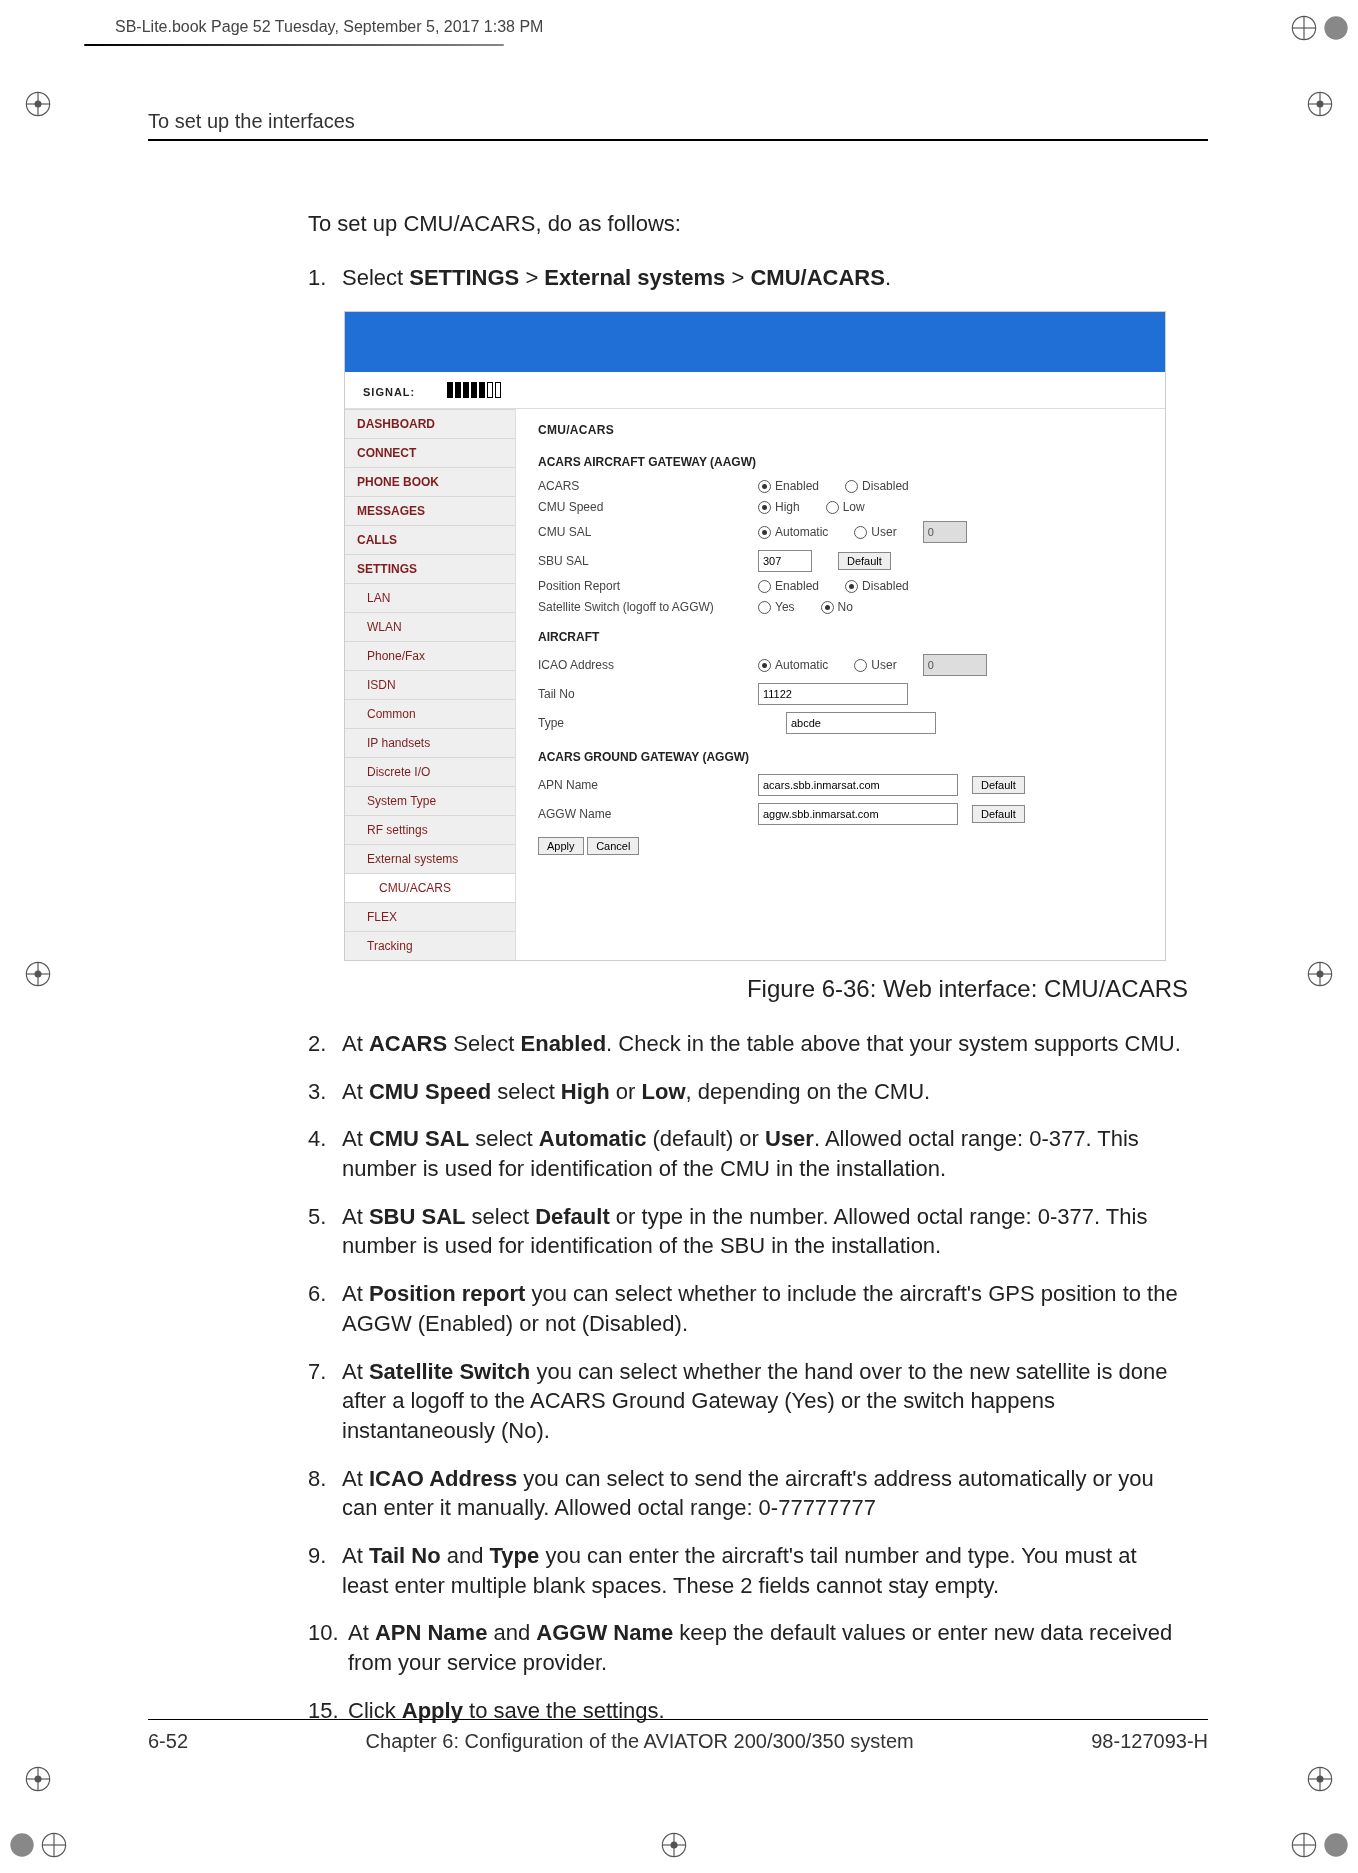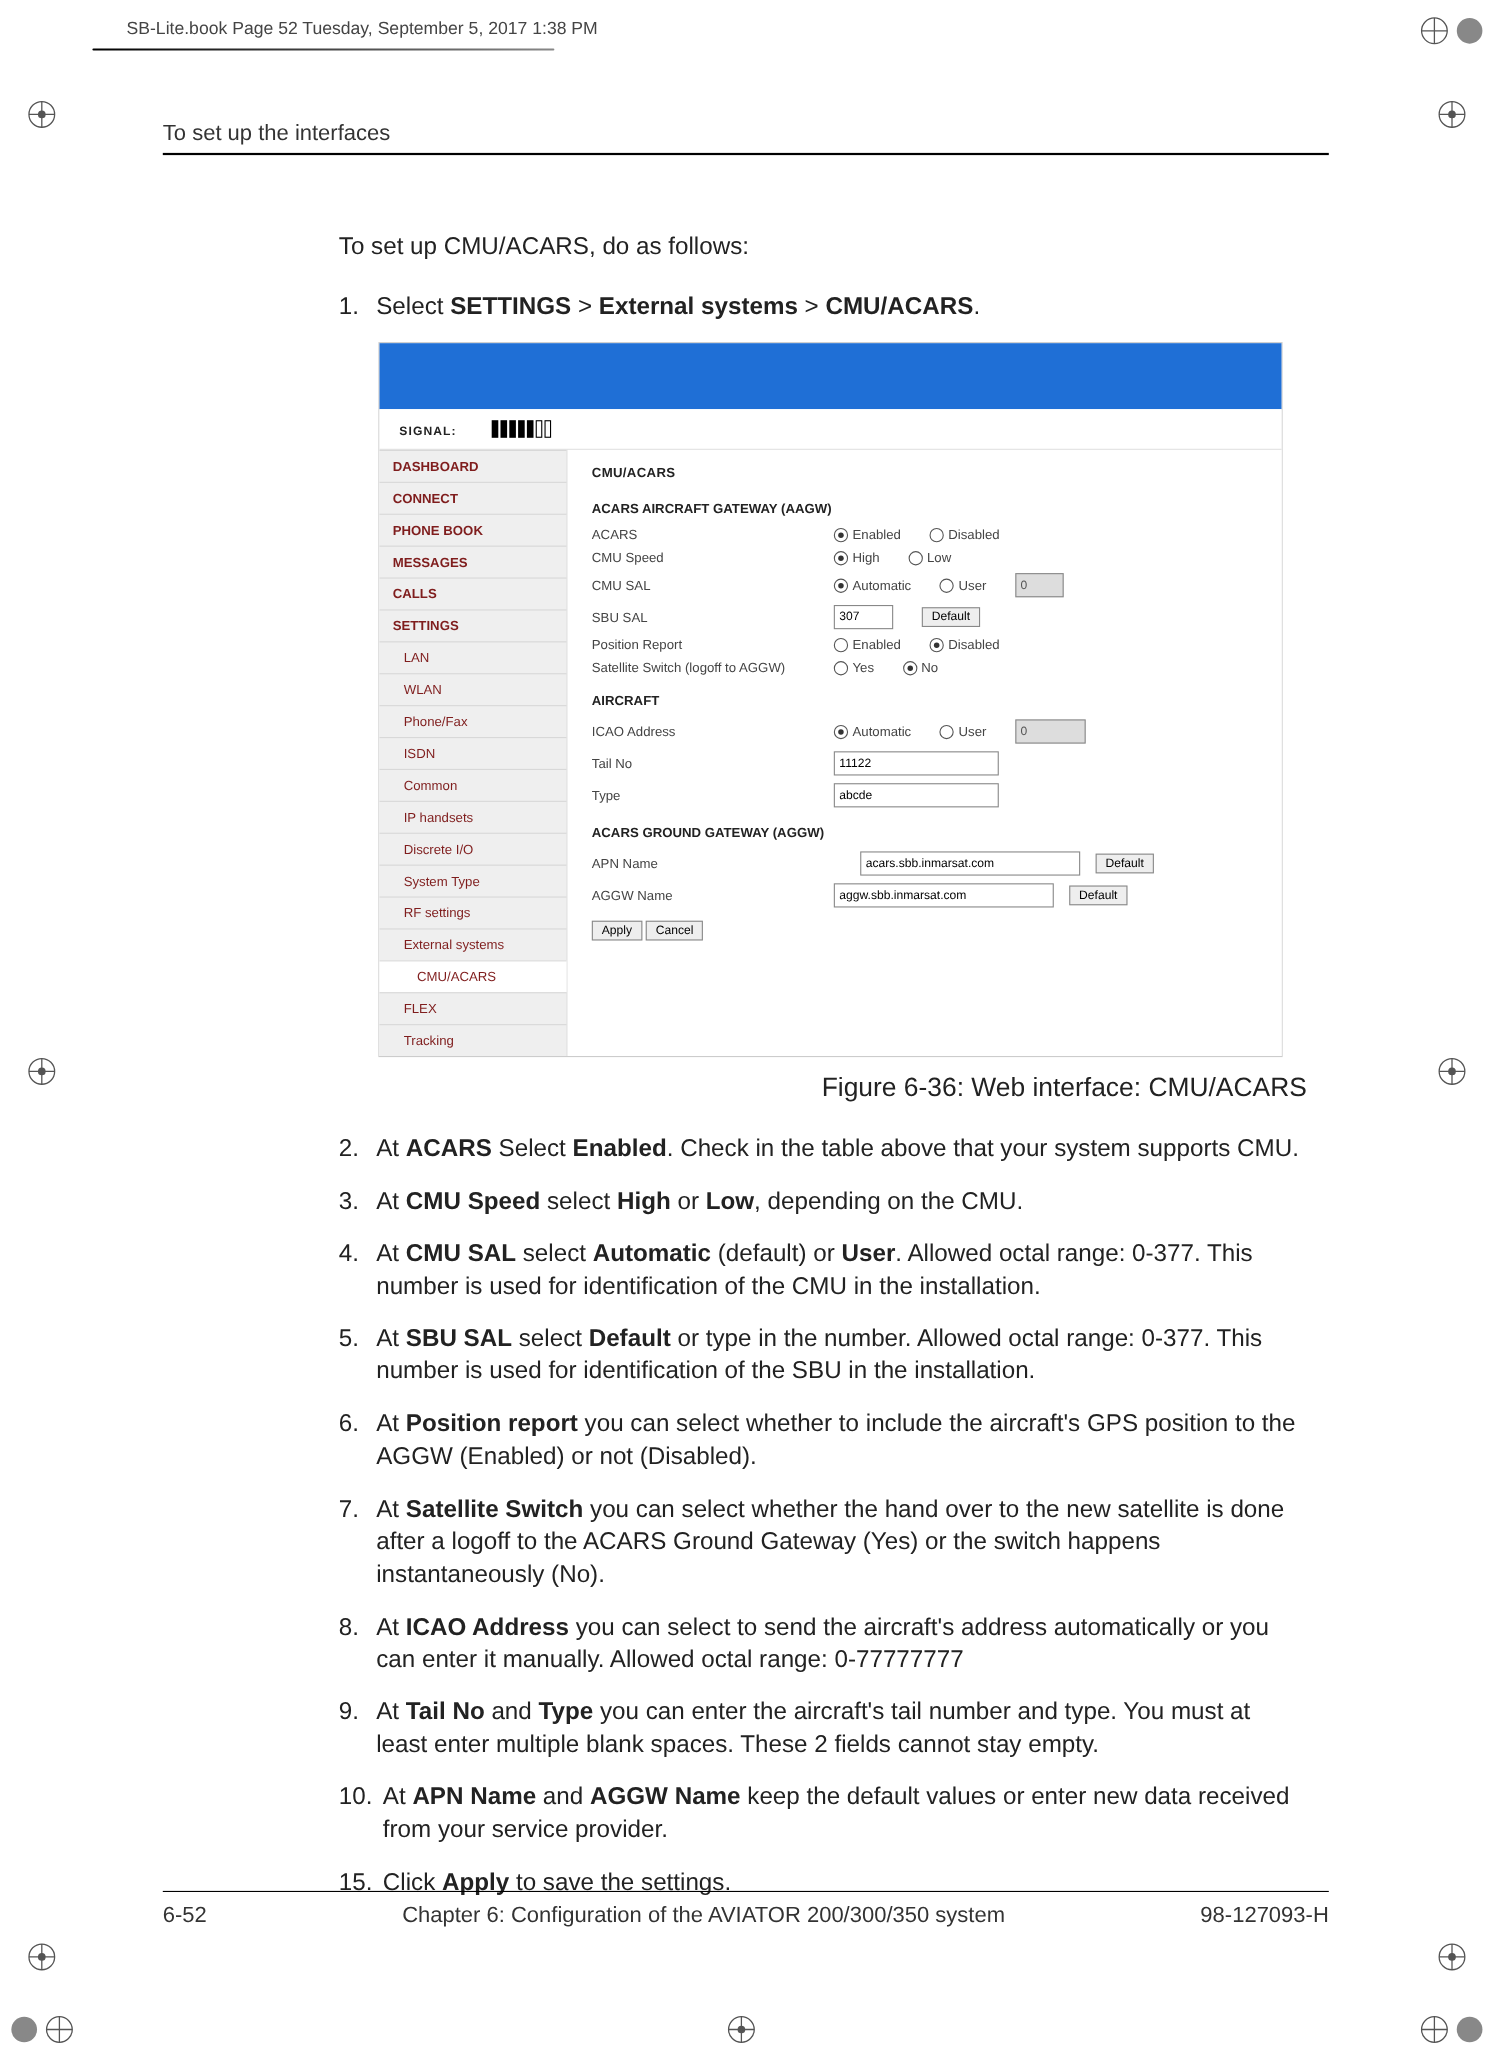--- a/index.html
+++ b/index.html
@@ -366,28 +366,28 @@
             </span>
           </div>
 
           <div class="frow">
             <span class="lbl">Tail No</span>
             <input class="txt" style="width: 140px;" value="11122">
           </div>
 
           <div class="frow">
             <span class="lbl">Type</span>
-            <input class="txt" style="width: 140px;" value="abcde">
+            <input class="txt" style="width: 140px; margin-left: 28px;" value="abcde">
           </div>
 
           <div class="sect">ACARS GROUND GATEWAY (AGGW)</div>
 
           <div class="frow">
             <span class="lbl">APN Name</span>
-            <input class="txt" style="width: 190px; margin-left: 24px;" value="acars.sbb.inmarsat.com">
+            <input class="txt" style="width: 190px;" value="acars.sbb.inmarsat.com">
             <button class="sm" style="margin-left:14px">Default</button>
           </div>
 
           <div class="frow">
             <span class="lbl">AGGW Name</span>
             <input class="txt" style="width: 190px;" value="aggw.sbb.inmarsat.com">
             <button class="sm" style="margin-left:14px">Default</button>
           </div>
 
           <div style="margin-top:12px">

